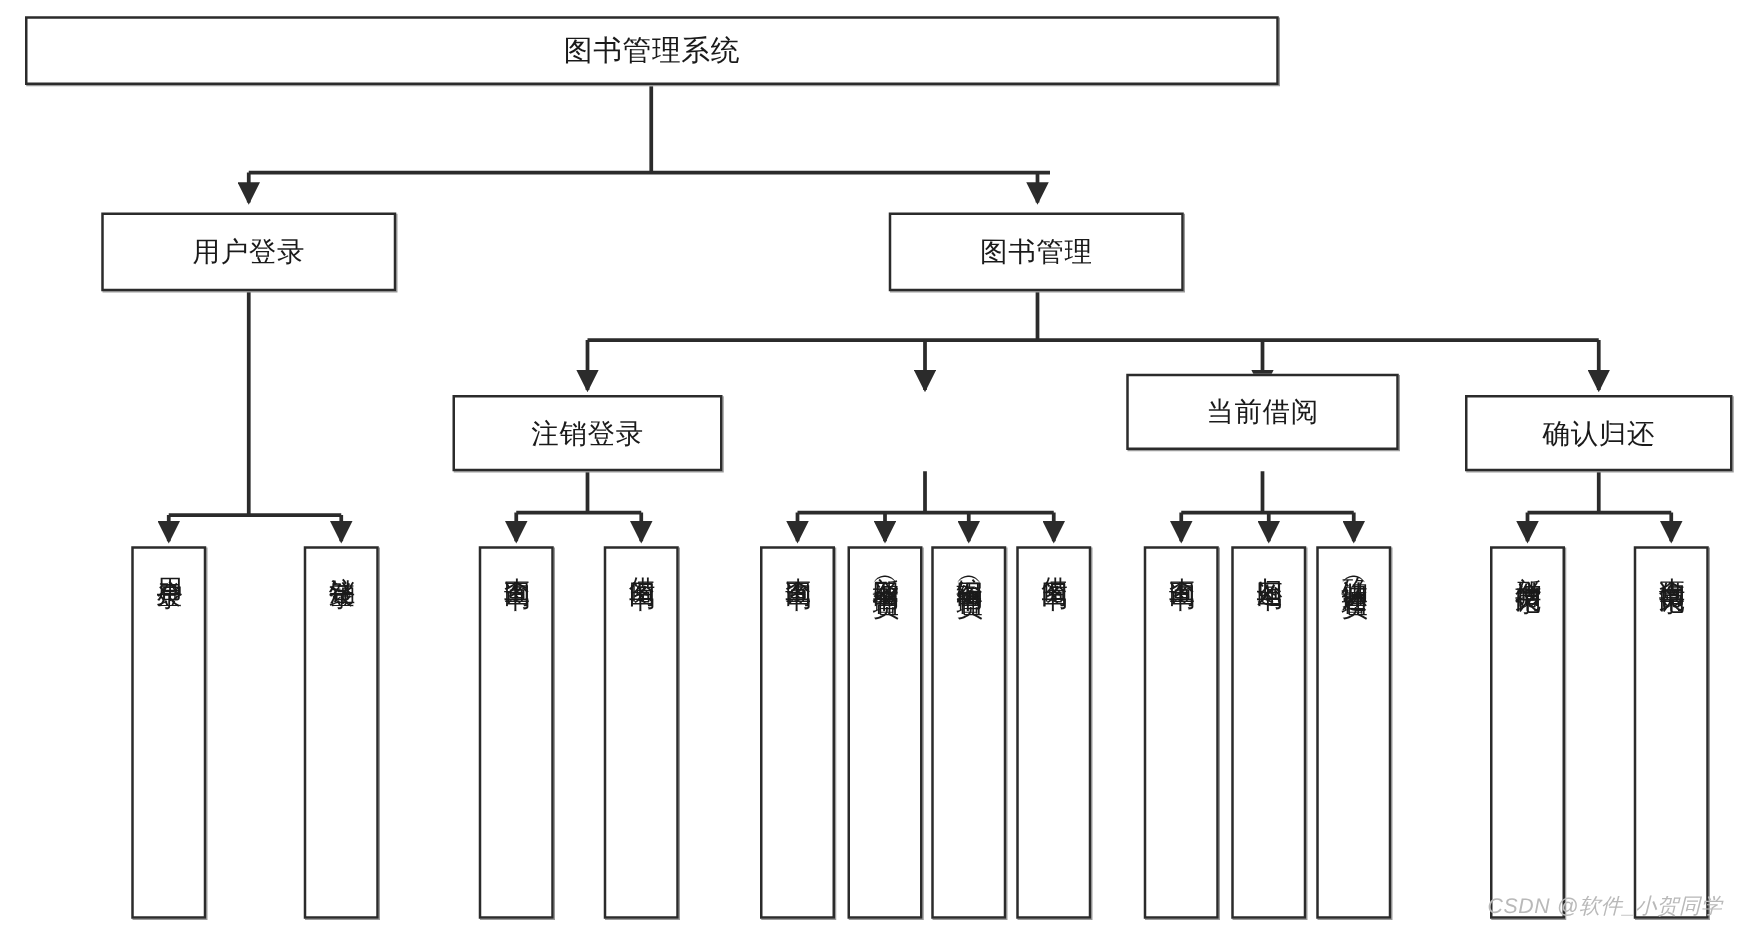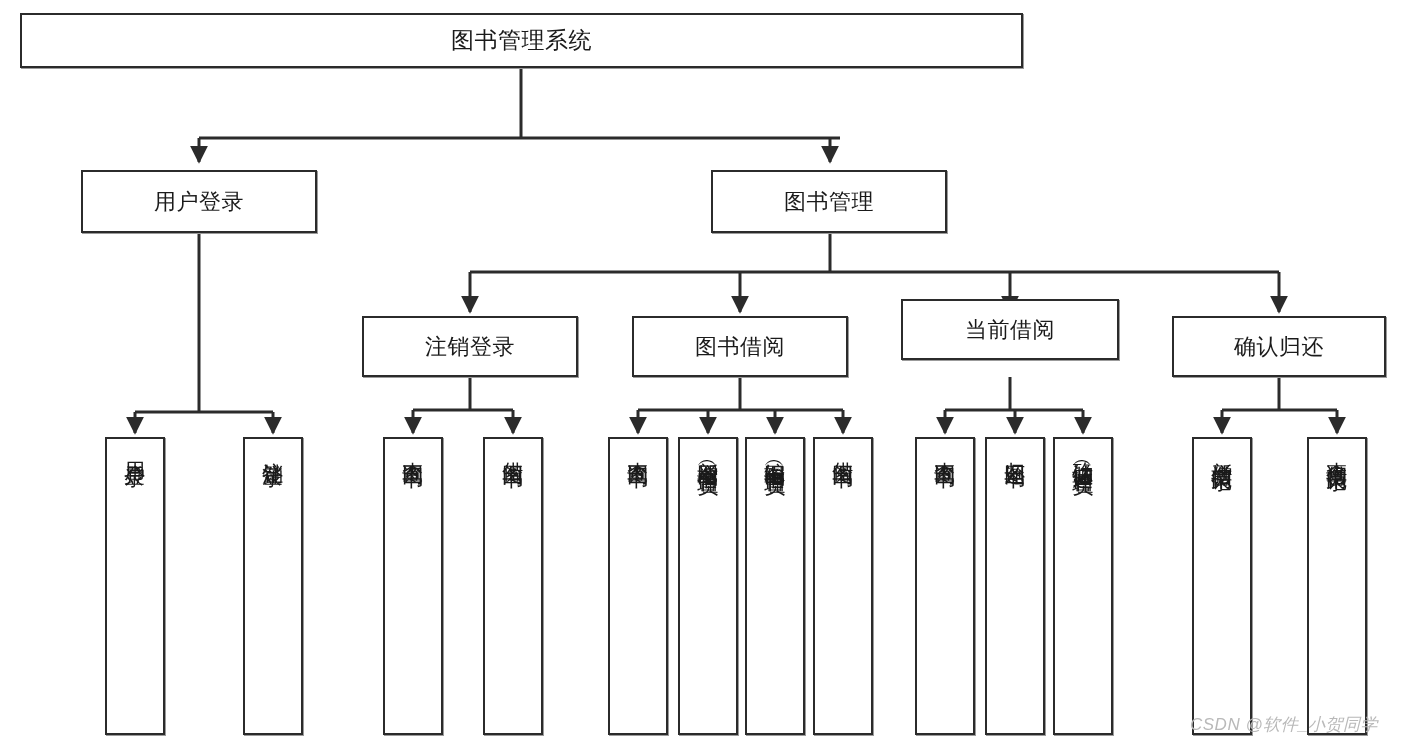--- a/index.html
+++ b/index.html
@@ -133,23 +133,20 @@
   <div class="node l2" style="left:81px; top:170px; width:236px; height:63px;">
     <span class="label">用户登录</span>
   </div>
   <div class="node l2" style="left:711px; top:170px; width:236px; height:63px;">
     <span class="label">图书管理</span>
   </div>
 
   <div class="node l3" style="left:362px; top:316px; width:216px; height:61px;">
     <span class="label">注销登录</span>
   </div>
-  <div class="node l3" style="left:632px; top:316px; width:216px; height:61px;">
-    <span class="label">图书借阅</span>
-  </div>
   <div class="node l3" style="left:901px; top:299px; width:218px; height:61px;">
     <span class="label">当前借阅</span>
   </div>
   <div class="node l3" style="left:1172px; top:316px; width:214px; height:61px;">
     <span class="label">确认归还</span>
   </div>
 
   <div class="node leaf" style="left:105px; top:437px; width:60px; height:298px;">
     <span class="label">用户登录</span>
   </div>

